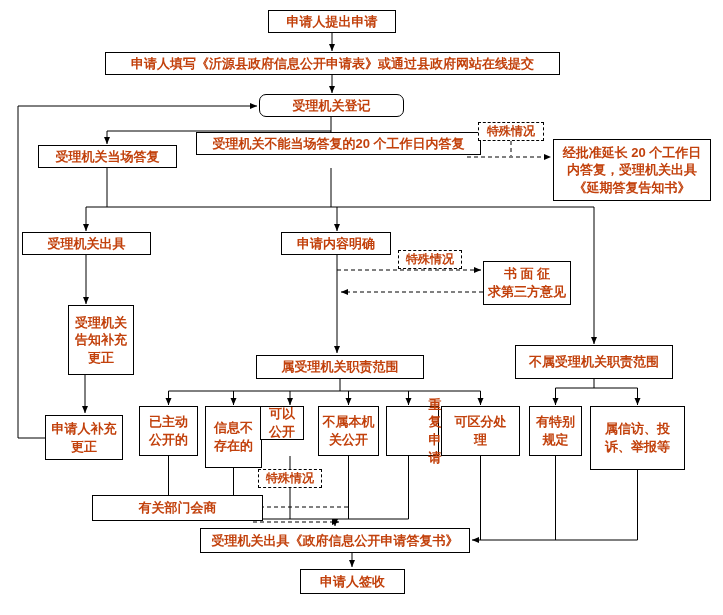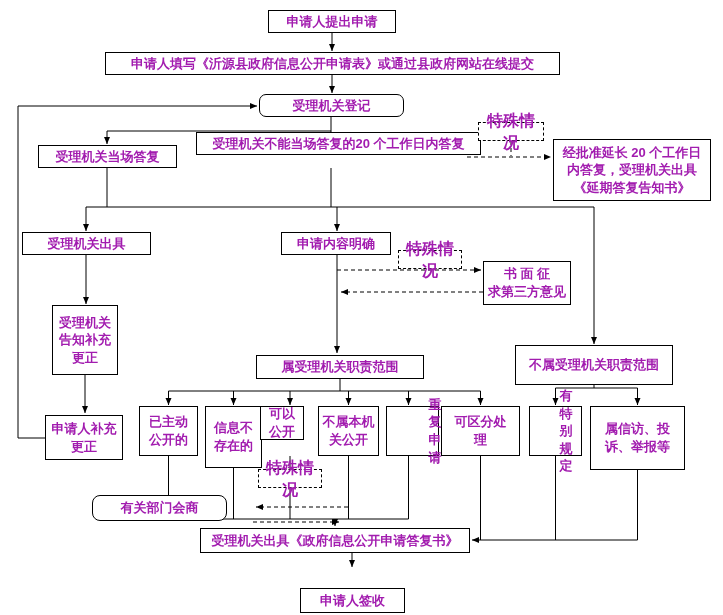--- a/index.html
+++ b/index.html
@@ -1,38 +1,38 @@
 <!DOCTYPE html>
 <html><head>
 <meta charset="utf-8">
 <style>
   html,body{margin:0;padding:0;background:#ffffff;}
   .canvas{
     position:relative;
     width:723px;height:615px;
     background:#ffffff;
     font-family:"Liberation Sans","DejaVu Sans",sans-serif;
-    color:#a21caf;
+    color:#c2410c;
     overflow:hidden;
   }
   .connectors{position:absolute;left:0;top:0;z-index:1;}
   .node{
     position:absolute;
     z-index:2;
     box-sizing:border-box;
     border:1px solid #000;
     background:#ffffff;
     display:flex;align-items:center;justify-content:center;
     text-align:center;
     font-size:13px;font-weight:600;
     line-height:1.35;
     white-space:pre-line;
     padding:1px 3px;
   }
-  .node.dashed{border:1px dashed #000;font-size:16px;}
+  .node.dashed{border:1px dashed #000;font-size:12px;}
 </style>
 </head>
 <body>
 
 <div class="canvas">
 
   <svg class="connectors" width="723" height="615" viewBox="0 0 723 615">
     <defs>
       <marker id="arr" markerWidth="9" markerHeight="8" refX="7" refY="3" orient="auto" markerUnits="userSpaceOnUse">
         <path d="M0,0 L7,3 L0,6 Z" fill="#000"></path>
@@ -115,27 +115,27 @@
 
   <div class="node" style="left:22px;top:232px;width:129px;height:23px;">受理机关出具</div>
 
   <div class="node" style="left:281px;top:232px;width:110px;height:23px;">申请内容明确</div>
 
   <div class="node dashed" style="left:398px;top:250px;width:64px;height:19px;">特殊情况</div>
 
   <div class="node" style="left:483px;top:261px;width:88px;height:44px;">书 面 征
 求第三方意见</div>
 
-  <div class="node" style="left:52px;top:305px;width:66px;height:70px;">受理机关
+  <div class="node" style="left:68px;top:305px;width:66px;height:70px;">受理机关
 告知补充
 更正</div>
 
   <div class="node" style="left:256px;top:355px;width:168px;height:24px;">属受理机关职责范围</div>
 
-  <div class="node" style="left:515px;top:345px;width:158px;height:40px;">不属受理机关职责范围</div>
+  <div class="node" style="left:515px;top:345px;width:158px;height:34px;">不属受理机关职责范围</div>
 
   <div class="node" style="left:45px;top:415px;width:78px;height:45px;">申请人补充
 更正</div>
 
   <div class="node" style="left:139px;top:406px;width:59px;height:50px;">已主动
 公开的</div>
 
   <div class="node" style="left:205px;top:406px;width:57px;height:62px;">信息不
 存在的</div>
 
@@ -144,27 +144,27 @@
 
   <div class="node" style="left:318px;top:406px;width:61px;height:50px;">不属本机
 关公开</div>
 
   <div class="node" style="left:386px;top:406px;width:45px;height:50px;padding-left:48px;">重复
 申请</div>
 
   <div class="node" style="left:441px;top:406px;width:79px;height:50px;">可区分处
 理</div>
 
-  <div class="node" style="left:529px;top:406px;width:53px;height:50px;padding-left:24px;">有特别
+  <div class="node" style="left:529px;top:406px;width:53px;height:50px;">有特别
 规定</div>
 
   <div class="node" style="left:590px;top:406px;width:95px;height:64px;">属信访、投
 诉、举报等</div>
 
   <div class="node dashed" style="left:258px;top:469px;width:64px;height:19px;">特殊情况</div>
 
-  <div class="node" style="left:92px;top:495px;width:135px;height:26px;border-radius:8px;">有关部门会商</div>
+  <div class="node" style="left:92px;top:495px;width:171px;height:26px;">有关部门会商</div>
 
   <div class="node" style="left:200px;top:528px;width:270px;height:25px;">受理机关出具《政府信息公开申请答复书》</div>
 
-  <div class="node" style="left:300px;top:588px;width:105px;height:25px;">申请人签收</div>
+  <div class="node" style="left:300px;top:569px;width:105px;height:25px;">申请人签收</div>
 
 </div>
 
 </body></html>

